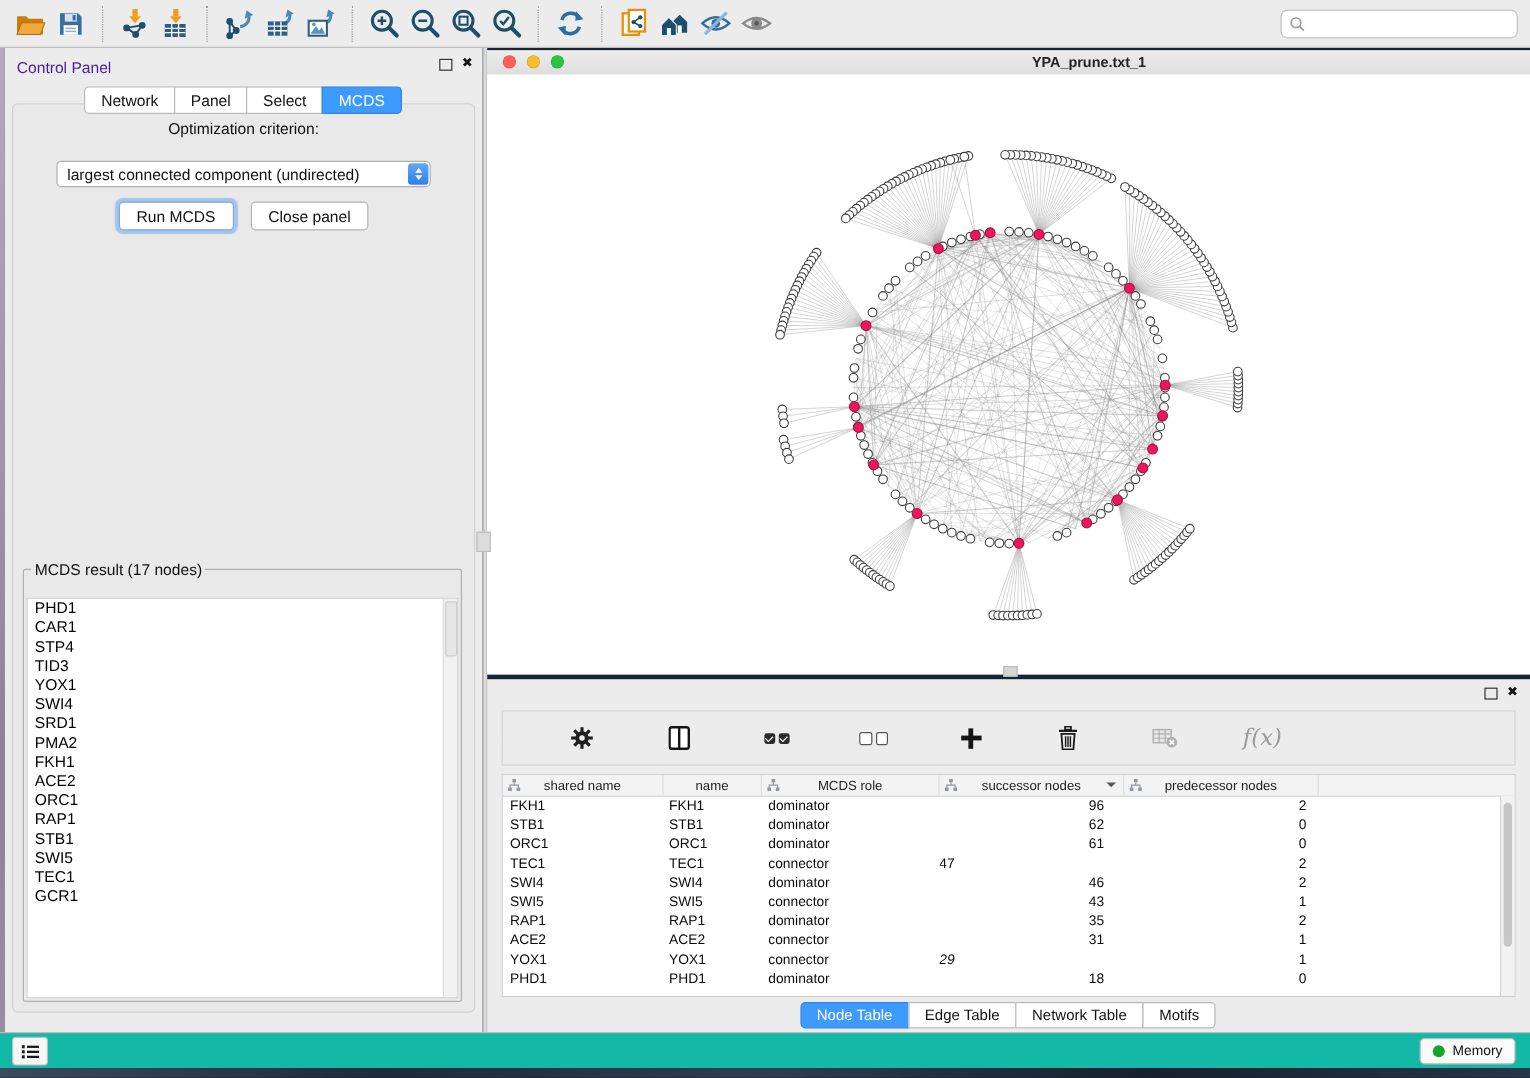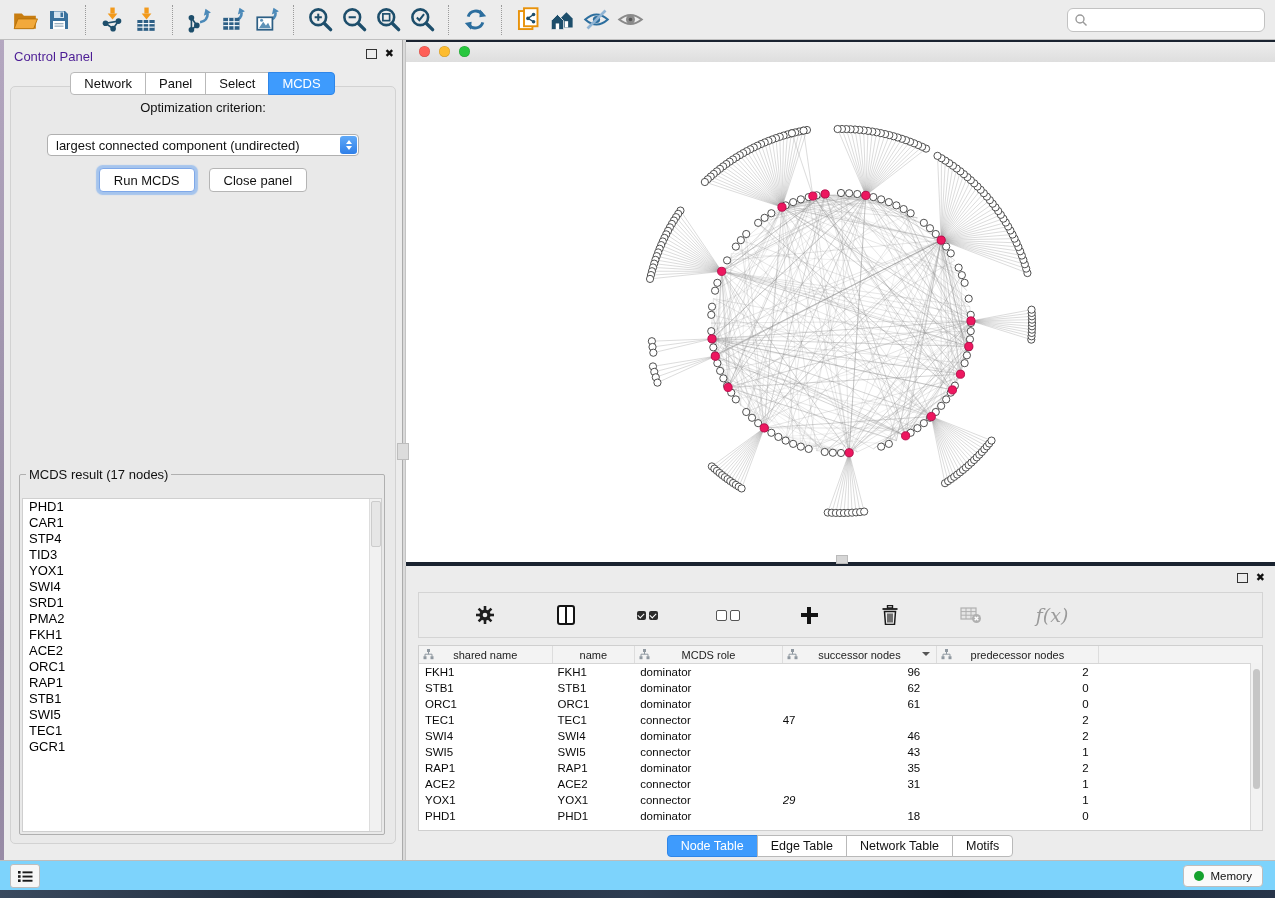--- a/index.html
+++ b/index.html
@@ -88,21 +88,21 @@
   .th .hico{position:absolute;left:4px;top:3px;}
   .sort-arrow{position:absolute;right:6px;top:6px;width:0;height:0;
     border-left:4px solid transparent;border-right:4px solid transparent;border-top:4.5px solid #555;}
   .tr{display:flex;height:16px;}
   .td{box-sizing:border-box;font-size:11.5px;color:#0a0a0a;line-height:16px;white-space:nowrap;overflow:hidden;}
   .tp-scroll{position:absolute;right:0;top:17px;bottom:0;width:11px;background:#f2f2f2;border-left:1px solid #d8d8d8;}
   .tp-thumb{position:absolute;left:1.5px;top:6px;width:7px;height:120px;background:#c6c6c6;border-radius:4px;}
   #tp-tabs{position:absolute;left:0;right:0;top:269px;display:flex;justify-content:center;z-index:2;}
   #tp-tabs .seg-tab{font-size:12.5px;height:16px;line-height:16px;}
   
-  #status-bar{position:absolute;left:0;right:0;top:860px;height:30px;background:#7dd3fc;border-top:1px solid #bdbdbd;box-sizing:border-box;}
+  #status-bar{position:absolute;left:0;right:0;top:860px;height:30px;background:#14b8a6;border-top:1px solid #bdbdbd;box-sizing:border-box;}
   #list-btn{position:absolute;left:10px;top:3px;width:28px;height:22px;background:#f6f6f6;border:1px solid #bdbdbd;
     border-radius:3px;display:flex;align-items:center;justify-content:center;}
   #memory-btn{position:absolute;right:12px;top:4px;height:22px;padding:0 10px;background:#fafafa;
     border:1px solid #bdbdbd;border-radius:4px;display:flex;align-items:center;gap:6px;box-sizing:border-box;}
   #memory-dot{width:10px;height:10px;border-radius:50%;background:#15a22e;}
   #memory-label{font-size:11.5px;color:#111;}
 </style>
 </head>
 <body>
 
@@ -331,20 +331,21 @@
 <div id="vsplit"></div>
 <div class="vgrip"></div>
 
 <div id="net-win">
   <div id="net-title">
     <span class="lights">
       <span class="light" style="background:#ff5f57"></span>
       <span class="light" style="background:#fdbc2f"></span>
       <span class="light" style="background:#28c73f"></span>
     </span>
+    <span id="net-title-text">YPA_prune.txt_1</span>
   </div>
   <div id="net-canvas"><svg width="870" height="500">
         <g>
           <line x1="375.9812350338589" y1="145.16915185551215" x2="564.7434746956753" y2="252.83723246118927" stroke="#888888" stroke-opacity="0.3" stroke-width="0.7"></line>
           <line x1="375.9812350338589" y1="145.16915185551215" x2="555.8709431654727" y2="213.14380815099187" stroke="#888888" stroke-opacity="0.3" stroke-width="0.7"></line>
           <line x1="375.9812350338589" y1="145.16915185551215" x2="562.6973425947295" y2="285.3595708961442" stroke="#888888" stroke-opacity="0.3" stroke-width="0.7"></line>
           <line x1="375.9812350338589" y1="145.16915185551215" x2="387.1438081509919" y2="381.8709431654727" stroke="#888888" stroke-opacity="0.3" stroke-width="0.7"></line>
           <line x1="375.9812350338589" y1="145.16915185551215" x2="306.02508882911786" y2="277.2933203633595" stroke="#888888" stroke-opacity="0.3" stroke-width="0.7"></line>
           <line x1="375.9812350338589" y1="145.16915185551215" x2="329.82779073125687" y2="184.58791720197848" stroke="#888888" stroke-opacity="0.3" stroke-width="0.7"></line>
           <line x1="375.9812350338589" y1="145.16915185551215" x2="309.08418905327795" y2="228.67031466856886" stroke="#888888" stroke-opacity="0.3" stroke-width="0.7"></line>

